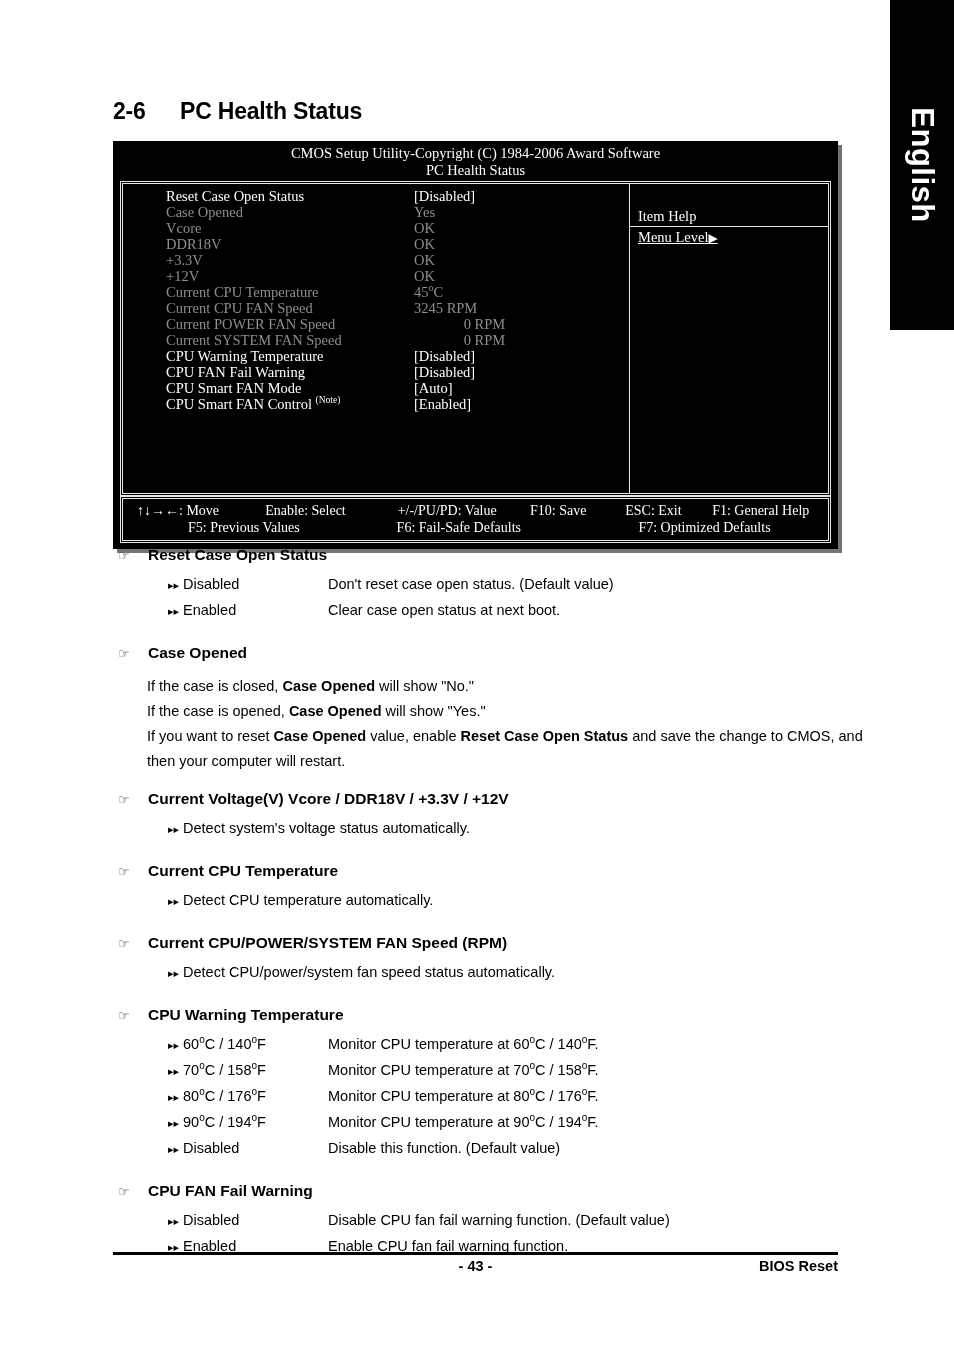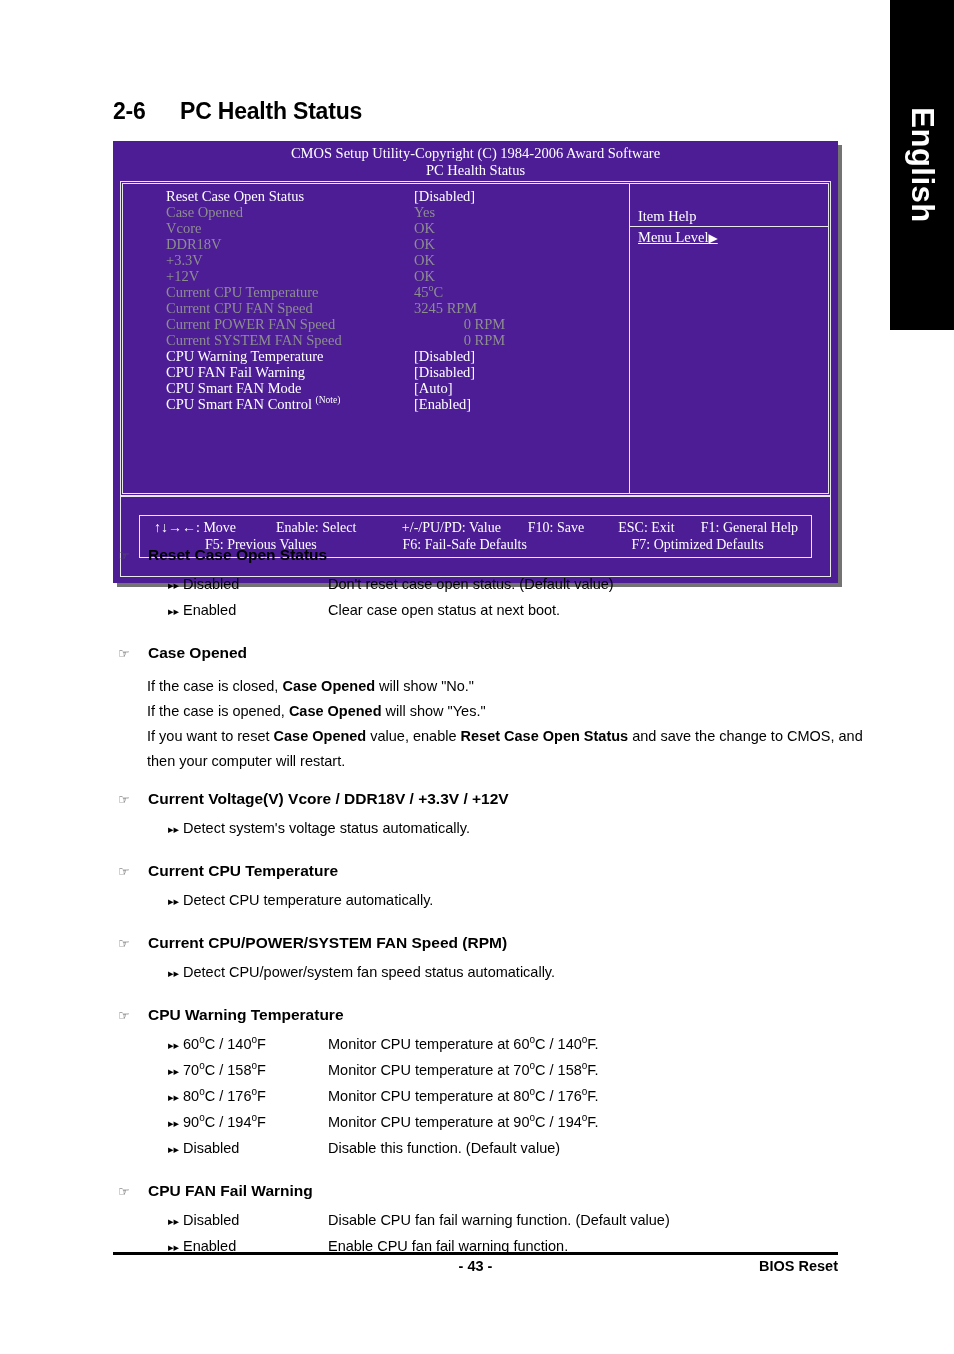--- a/index.html
+++ b/index.html
@@ -59,21 +59,21 @@
     letter-spacing: -0.2px;
   }
   .chapter-num { width: 67px; }
 
   
   .bios {
     position: absolute;
     left: 113px;
     top: 141px;
     width: 725px;
-    background: #4c1d95;
+    background: #000000;
     color: #ffffff;
     font-family: "Liberation Serif", serif;
     box-shadow: 4px 4px 0 0 rgba(0,0,0,0.55);
   }
   .bios-title {
     text-align: center;
     font-size: 14.5px;
     line-height: 16.5px;
     padding: 4px 0 3px 0;
   }
@@ -151,21 +151,21 @@
     line-height: 16px;
     padding-left: 8px;
     white-space: nowrap;
     text-decoration: underline;
   }
   .tri { font-size: 12px; }
 
   .bios-foot {
     margin: 0 7px 6px 7px;
     border: 1px solid #e8e8e8;
-    padding: 18px;
+    padding: 1px;
     box-sizing: border-box;
   }
   .bios-foot-inner {
     border: 1px solid #e8e8e8;
     padding: 3px 0 4px 0;
     font-size: 14px;
     line-height: 17px;
   }
   .fr { display: flex; white-space: nowrap; }
   .fr span { display: inline-block; }

